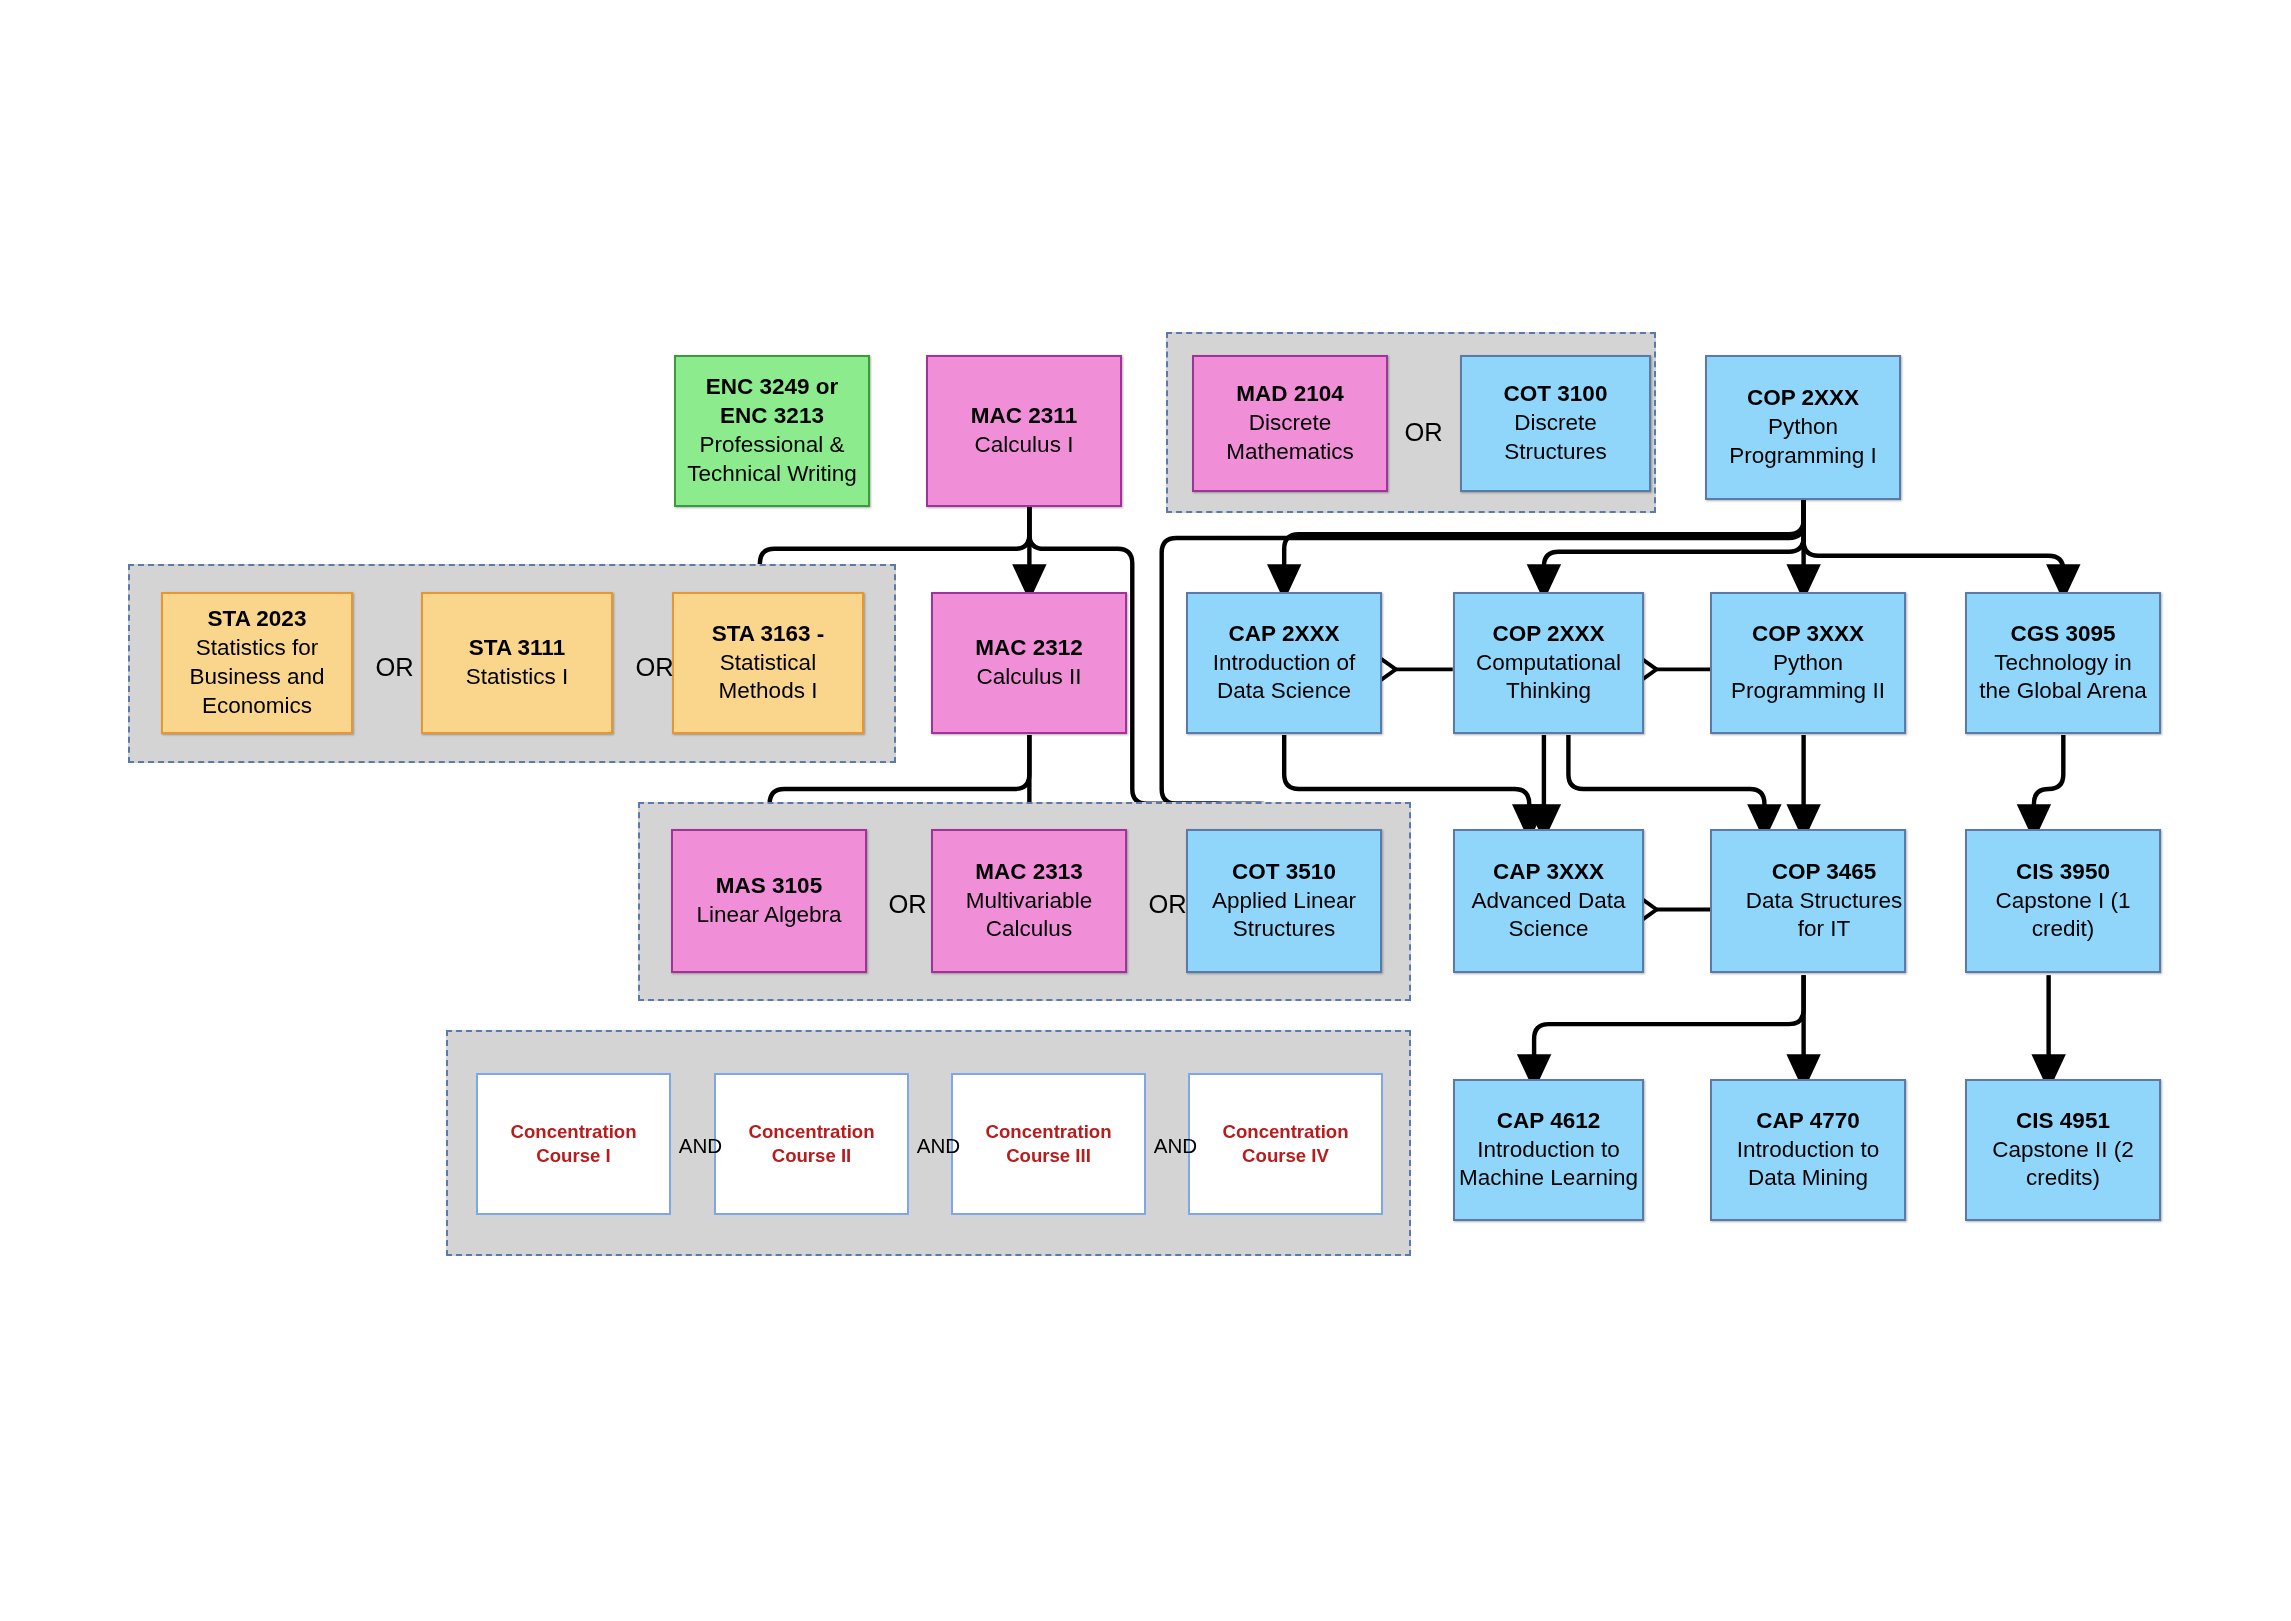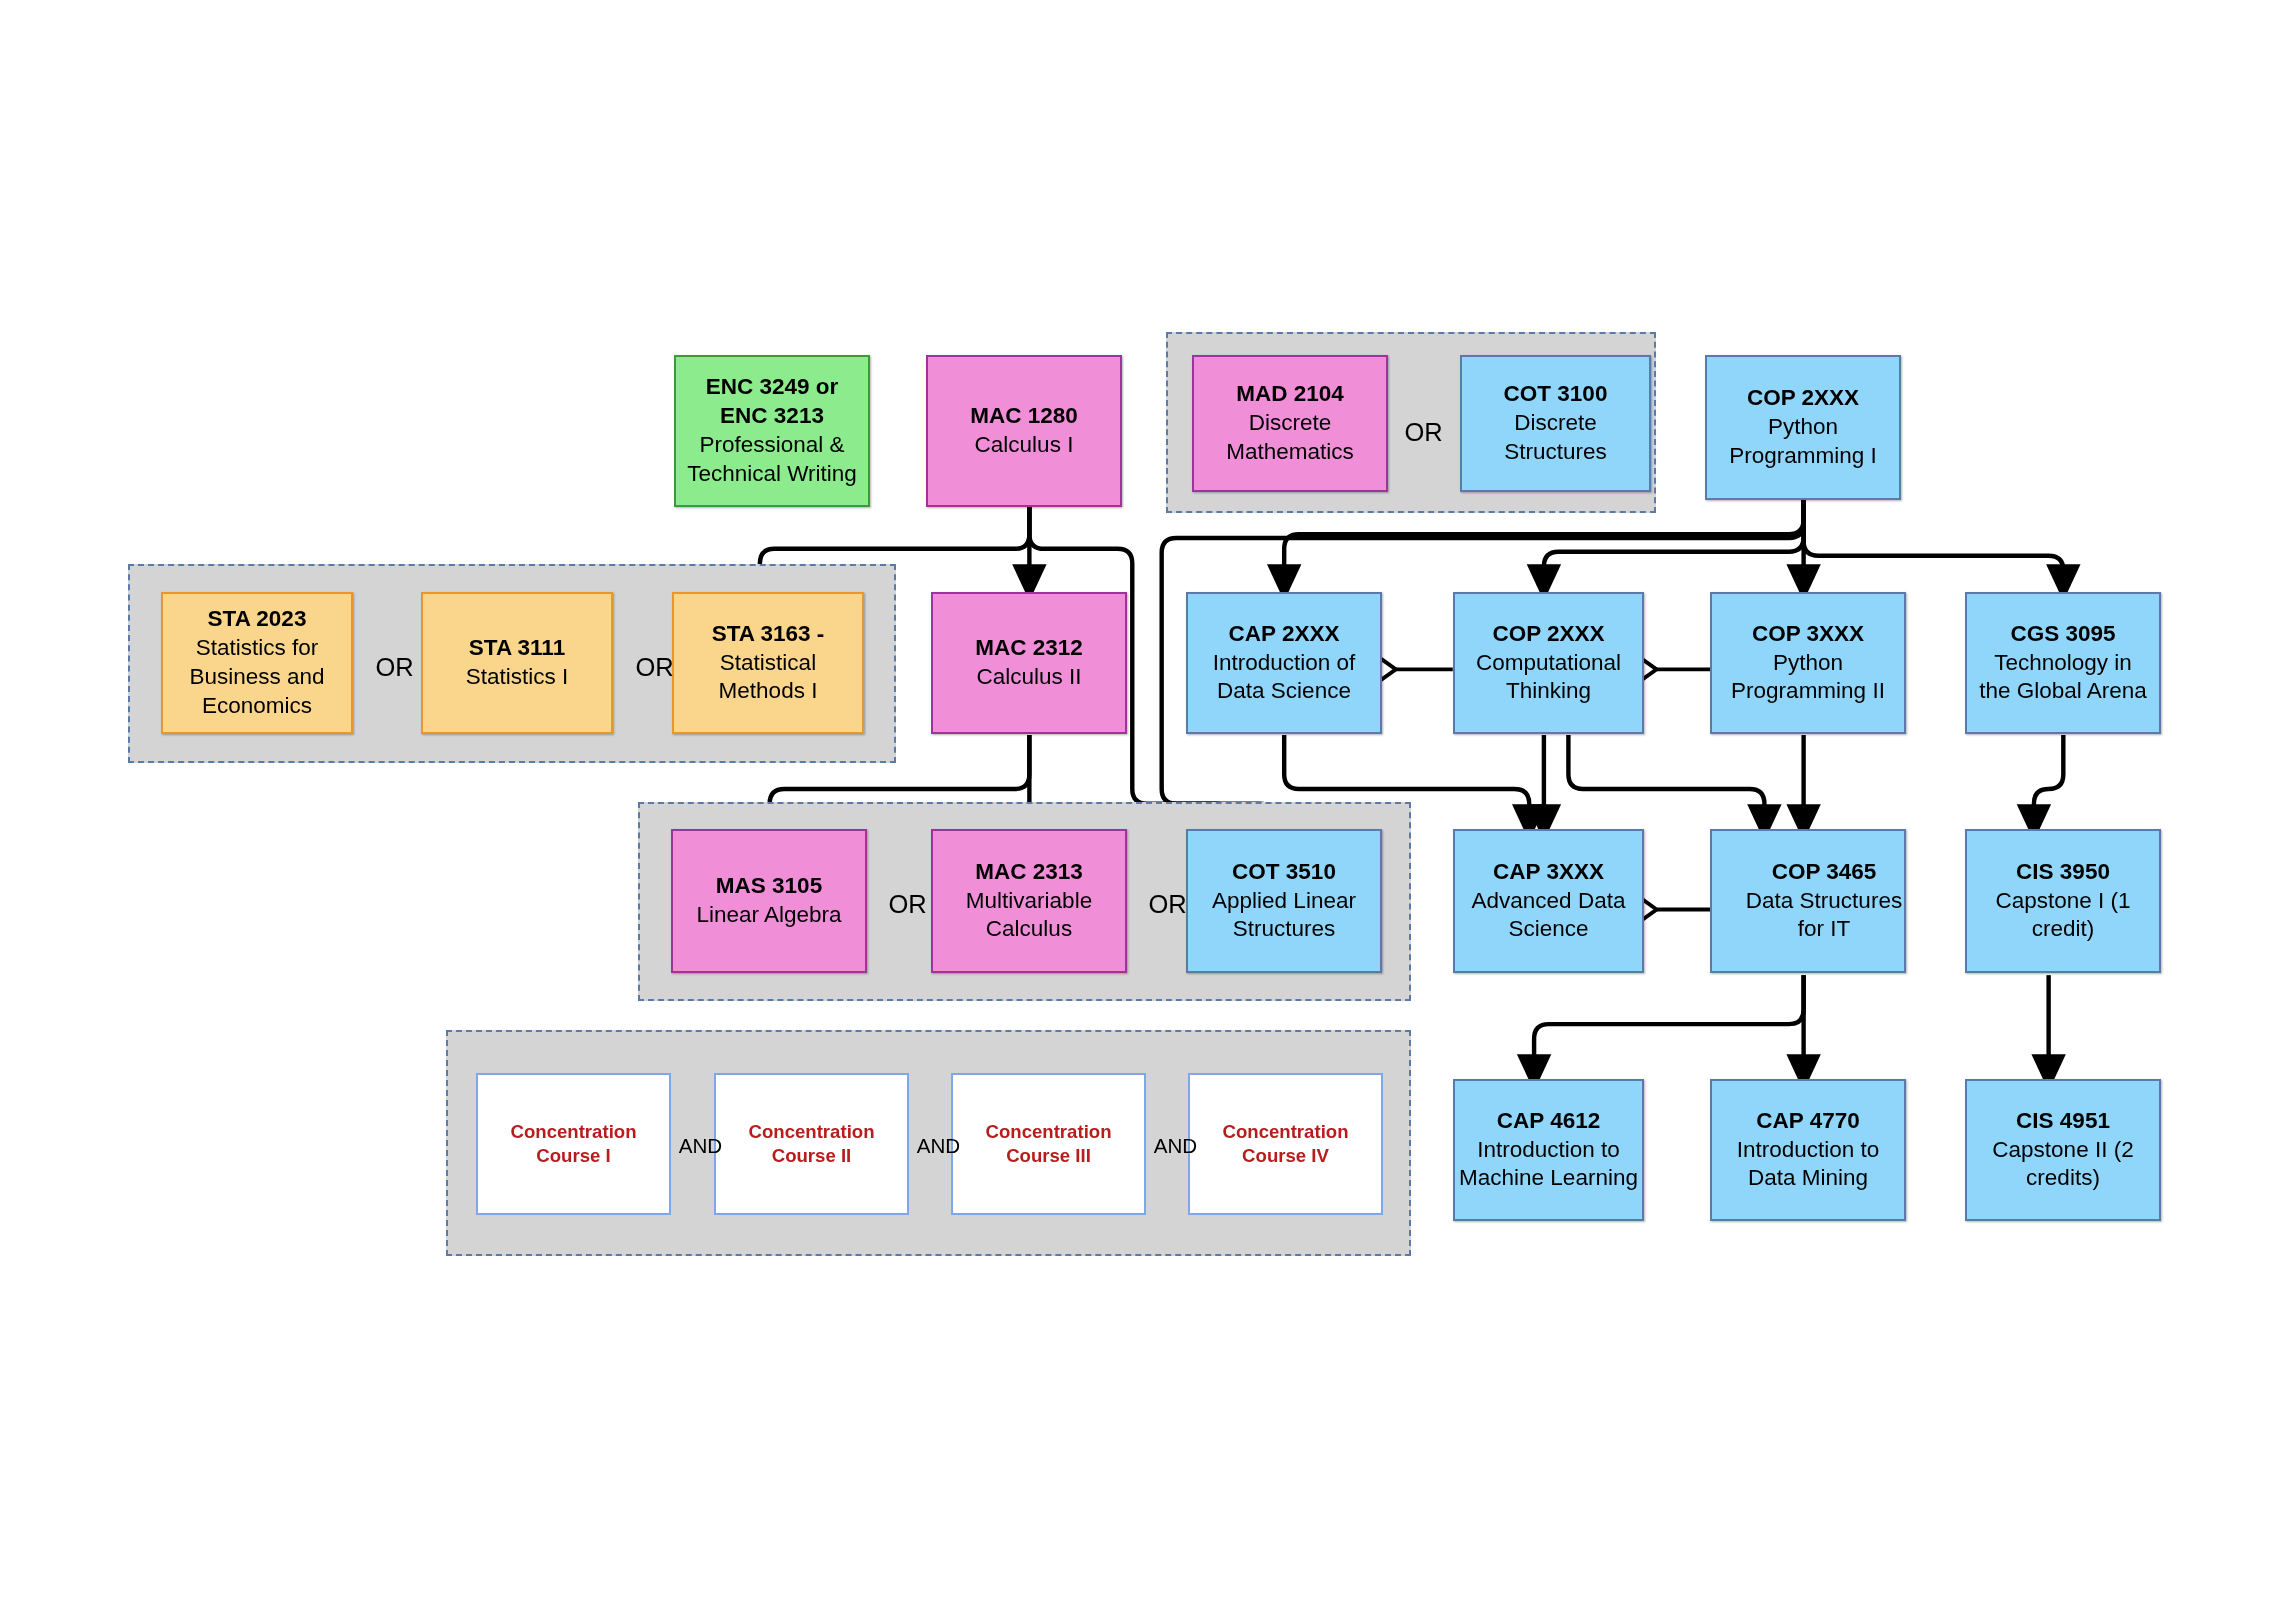--- a/index.html
+++ b/index.html
@@ -146,21 +146,21 @@
   </svg>
 
   <div class="node n-green" style="left:674px; top:355px; width:196px; height:152px;">
     <span class="code">ENC 3249 or</span>
     <span class="code">ENC 3213</span>
     <span class="title">Professional &amp;</span>
     <span class="title">Technical Writing</span>
   </div>
 
   <div class="node n-pink" style="left:926px; top:355px; width:196px; height:152px;">
-    <span class="code">MAC 1280</span>
+    <span class="code">MAC 2311</span>
     <span class="title">Calculus I</span>
   </div>
 
   <div class="node n-pink" style="left:1192px; top:355px; width:196px; height:137px;">
     <span class="code">MAD 2104</span>
     <span class="title">Discrete</span>
     <span class="title">Mathematics</span>
   </div>
 
   <div class="conn-label" style="left:1396px; top:420px; width:55px;">OR</div>

